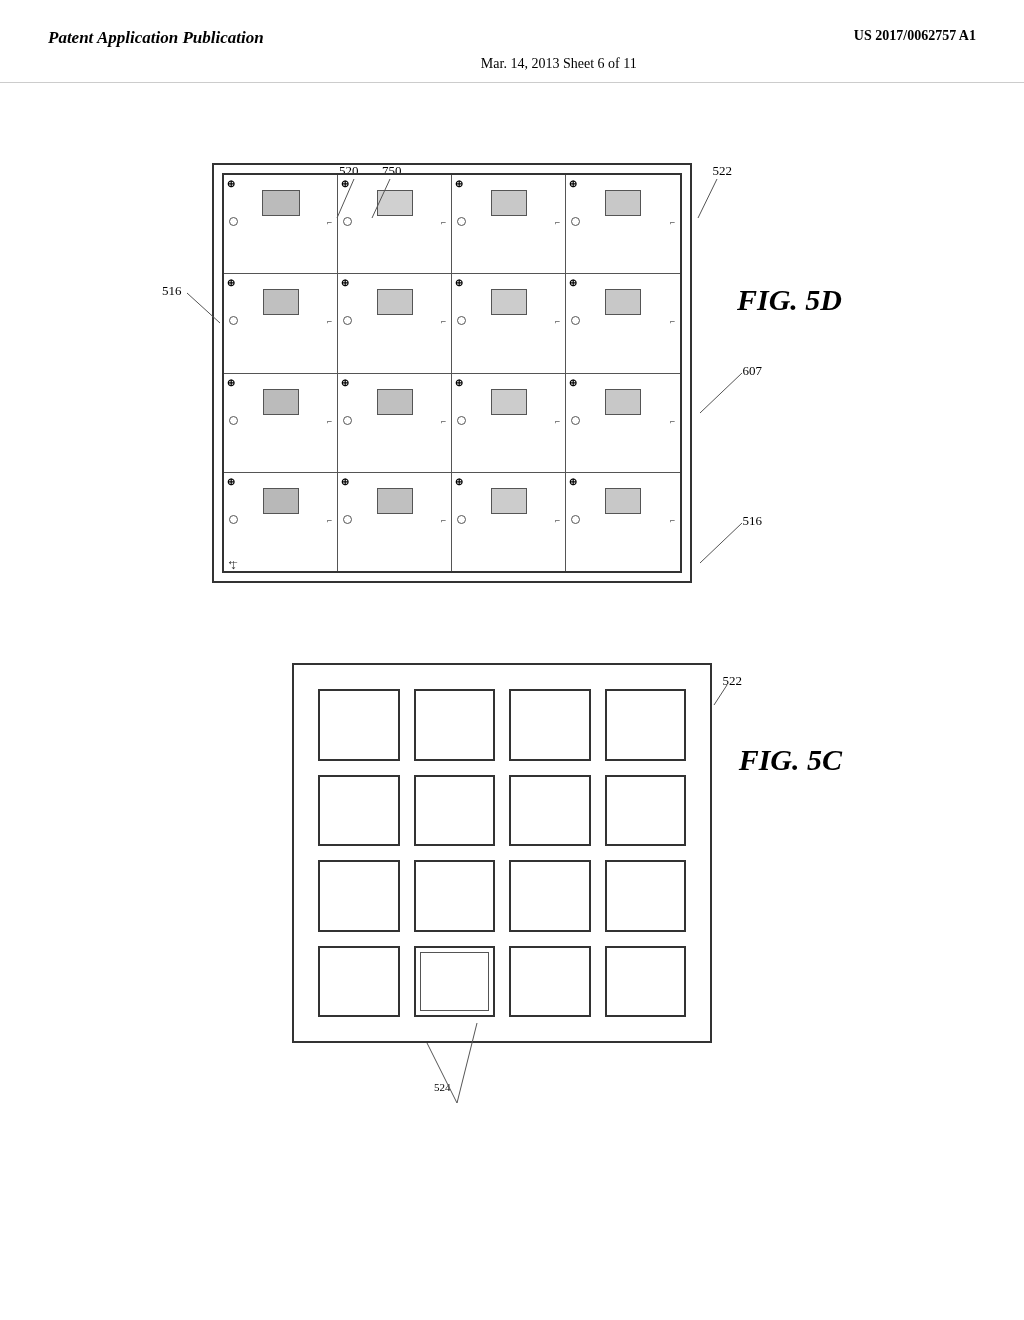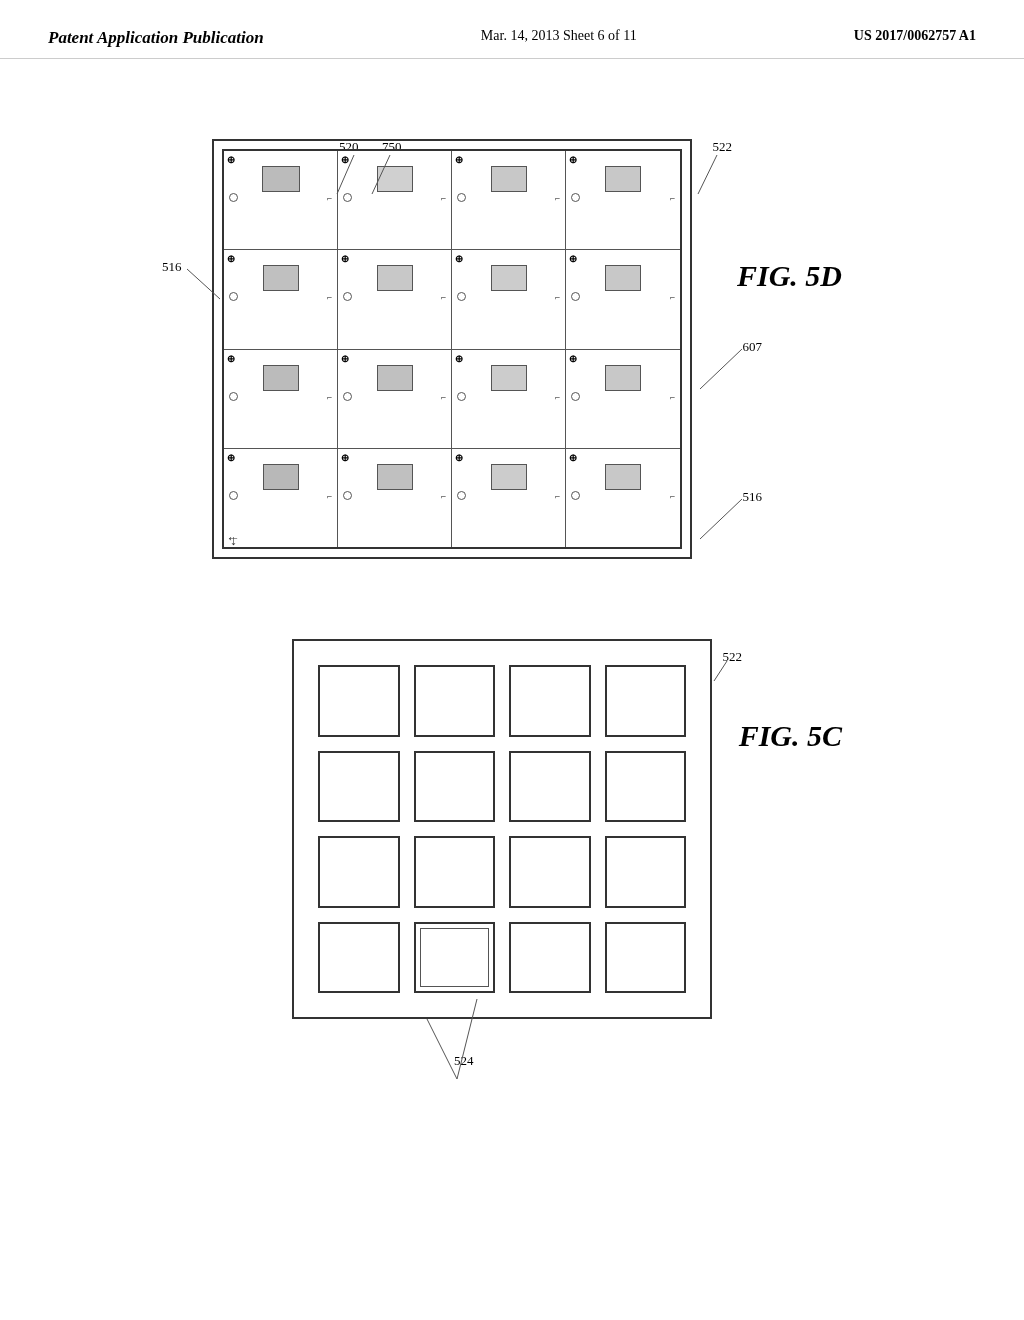--- a/index.html
+++ b/index.html
@@ -24,20 +24,21 @@
     }
 
     .header-left {
       font-size: 17px;
       font-weight: bold;
       font-style: italic;
     }
 
     .header-center {
       font-size: 14px;
+      margin-top: 28px;
     }
 
     .header-right {
       font-size: 14px;
       font-weight: bold;
     }
 
     
     .content {
       padding: 30px 48px;
@@ -265,21 +266,21 @@
         <div style="border:2px solid #333; position:relative;">
           <div style="position:absolute;top:4px;left:4px;right:4px;bottom:4px;border:1.5px solid #555;"></div>
         </div>
 
         <div style="border:2px solid #333;"></div>
         <div style="border:2px solid #333;"></div>
       </div>
 
     </div>
 
-    <div style="position:absolute; bottom:-50px; left:292px; font-size:13px;text-align:right;">524</div>
+    <div style="position:absolute; bottom:-50px; left:272px; font-size:11px;text-align:right;">524</div>
 
     <div style="position:absolute; top:80px; right:20px; font-size:30px; font-weight:bold; font-style:italic;">FIG. 5C</div>
 
     <svg style="position:absolute;top:0;left:0;width:700px;height:500px;pointer-events:none;overflow:visible;">
 
       <line x1="565" y1="22" x2="552" y2="42" stroke="#555" stroke-width="1"></line>
 
       <line x1="295" y1="440" x2="315" y2="360" stroke="#555" stroke-width="1"></line>
       <line x1="295" y1="440" x2="265" y2="380" stroke="#555" stroke-width="1"></line>
     </svg>

